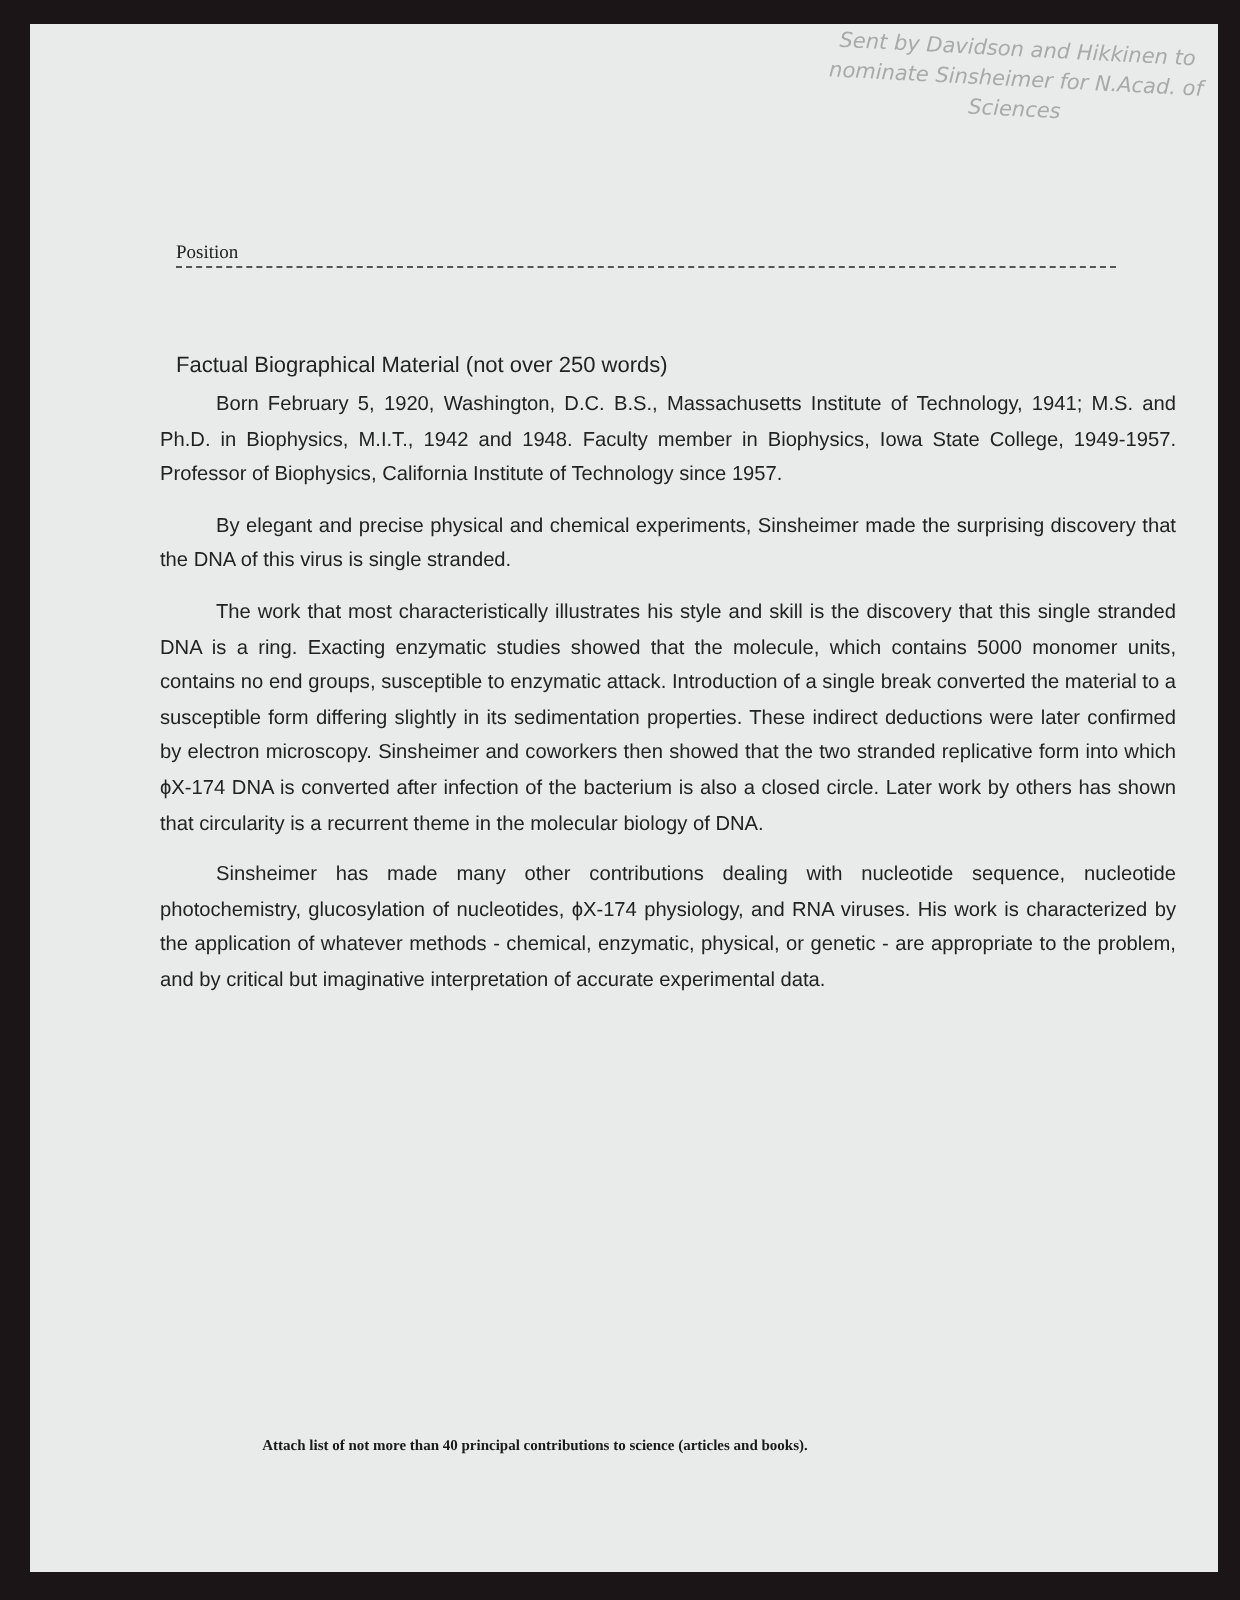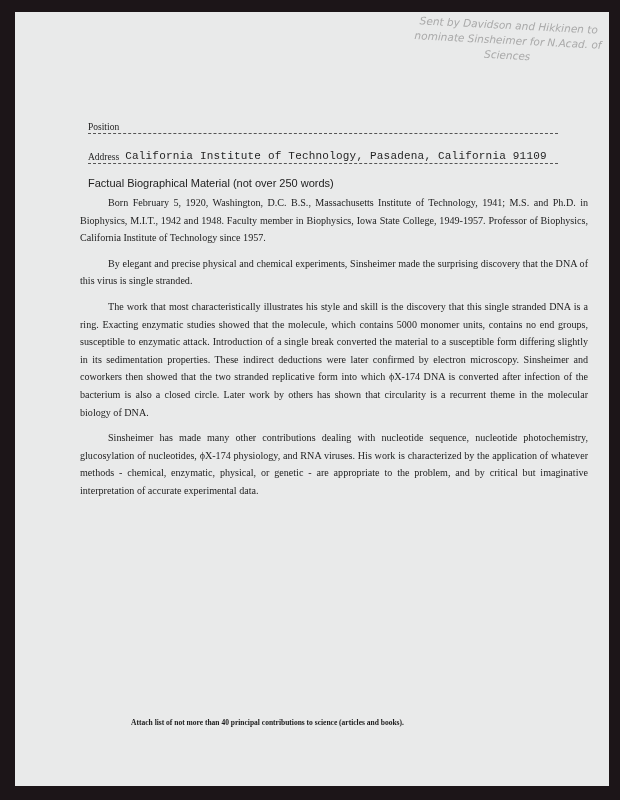--- a/index.html
+++ b/index.html
@@ -26,42 +26,38 @@
     border-bottom: 1px dashed #555; display: flex; align-items: flex-end;
   }
   .field .lbl { font-family: "Liberation Serif", serif; font-size: 9.5px; color: #222; margin-right: 6px; padding-bottom: 1px; }
   .field .val { font-family: "Liberation Mono", monospace; font-size: 11px; color: #1f1f1f; padding-bottom: 1px; letter-spacing: 0.2px; }
   .factual {
     position: absolute; left: 73px; top: 165px;
     font-family: Liberation Sans, sans-serif; font-size: 11px; color: #222;
   }
   .body {
     position: absolute; left: 80px; top: 194px; width: 508px;
-    font-family: Liberation Serif, serif; font-size: 10.1px; line-height: 17.6px; color: #222;
+    font-family: Liberation Sans, sans-serif; font-size: 10.1px; line-height: 17.6px; color: #222;
   }
   .body p { margin: 0 0 8px 0; text-indent: 28px; text-align: justify; }
   .footer {
     position: absolute; left: 0; top: 718px; width: 525px; text-align: center;
     font-family: "Liberation Serif", serif; font-weight: bold; font-size: 7.5px; color: #1a1a1a;
     text-indent: -20px;
   }
 </style>
 </head>
 <body>
 
 <div class="page">
   <div class="handnote">Sent by Davidson and Hikkinen to nominate Sinsheimer for N.Acad. of Sciences</div>
 
   <div class="field" style="top:105px;gap:27px;">
     <span class="lbl">Position</span>
   </div>
-  <div class="field" style="top:135px;">
-    <span class="lbl">Address</span>
-    <span class="val">California Institute of Technology, Pasadena, California 91109</span>
-  </div>
 
   <div class="factual">Factual Biographical Material (not over 250 words)</div>
 </div>
 
 <div class="body">
   <p>Born February 5, 1920, Washington, D.C. B.S., Massachusetts Institute of Technology, 1941; M.S. and Ph.D. in Biophysics, M.I.T., 1942 and 1948. Faculty member in Biophysics, Iowa State College, 1949-1957. Professor of Biophysics, California Institute of Technology since 1957.</p>
   <p>By elegant and precise physical and chemical experiments, Sinsheimer made the surprising discovery that the DNA of this virus is single stranded.</p>
   <p>The work that most characteristically illustrates his style and skill is the discovery that this single stranded DNA is a ring. Exacting enzymatic studies showed that the molecule, which contains 5000 monomer units, contains no end groups, susceptible to enzymatic attack. Introduction of a single break converted the material to a susceptible form differing slightly in its sedimentation properties. These indirect deductions were later confirmed by electron microscopy. Sinsheimer and coworkers then showed that the two stranded replicative form into which ϕX-174 DNA is converted after infection of the bacterium is also a closed circle. Later work by others has shown that circularity is a recurrent theme in the molecular biology of DNA.</p>
   <p>Sinsheimer has made many other contributions dealing with nucleotide sequence, nucleotide photochemistry, glucosylation of nucleotides, ϕX-174 physiology, and RNA viruses. His work is characterized by the application of whatever methods - chemical, enzymatic, physical, or genetic - are appropriate to the problem, and by critical but imaginative interpretation of accurate experimental data.</p>
 </div>

